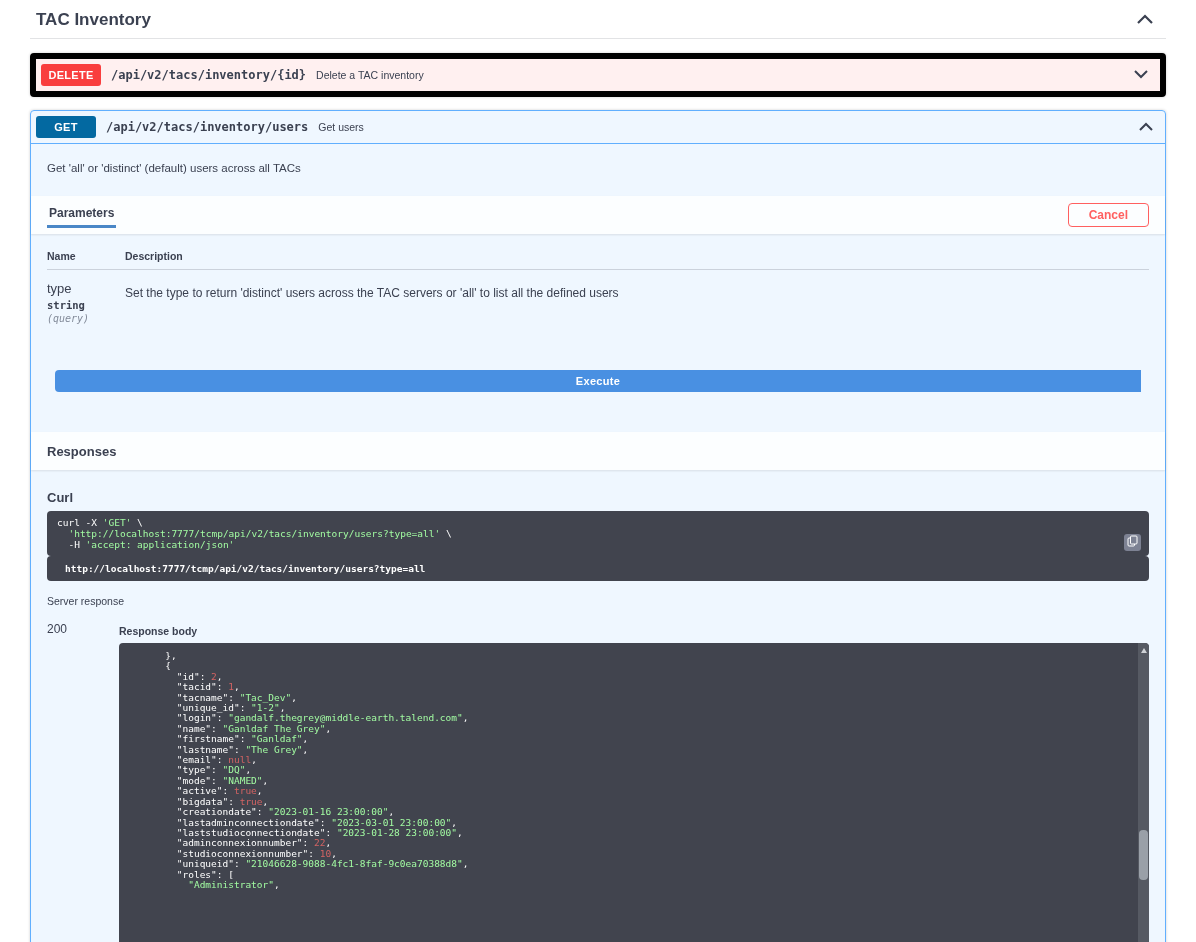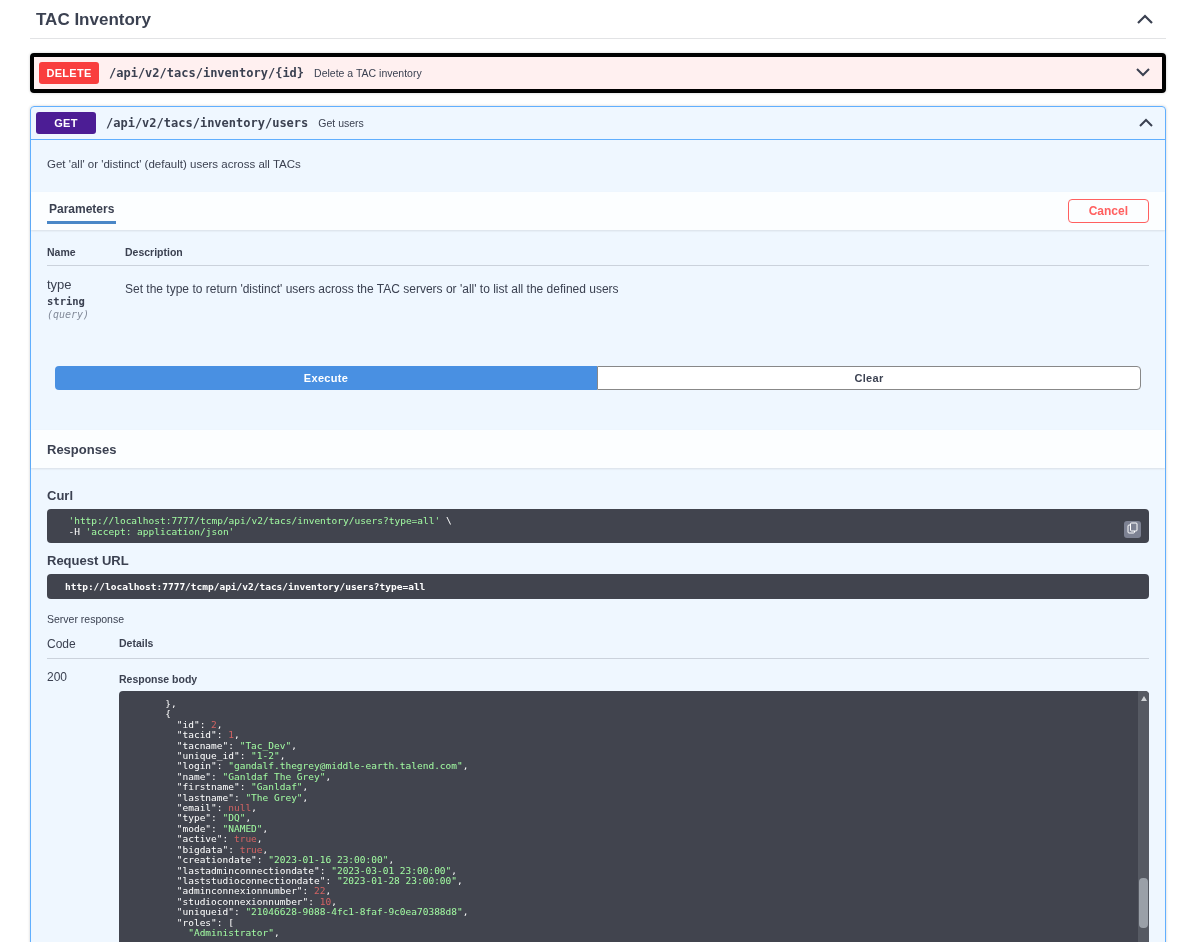--- a/index.html
+++ b/index.html
@@ -23,34 +23,34 @@
   }
   .section-title { font-size: 17px; font-weight: 700; margin: 0; }
   .chev-btn { background: none; border: none; padding: 2px 6px; cursor: pointer; display: flex; align-items: center; }
 
   
   .opblock {
     border-radius: 4px;
     margin-bottom: 13px;
     box-shadow: 0 0 3px rgba(0,0,0,.19);
   }
-  .opblock.delete { border: 4px solid #000000; background: rgba(249,62,62,.08); }
+  .opblock.delete { border: 6px solid #000000; background: rgba(249,62,62,.08); }
   .opblock.get    { border: 1px solid #61affe; background: rgba(97,175,254,.10); }
   .opblock-summary {
     display: flex; align-items: center; gap: 10px;
     padding: 5px; cursor: pointer;
   }
   .opblock.get .opblock-summary { border-bottom: 1px solid #61affe; }
   .method-badge {
     min-width: 60px; text-align: center;
     font-size: 11px; font-weight: 700; color: #fff;
     padding: 5px 0; border-radius: 3px; letter-spacing: .3px;
   }
   .method-badge.delete { background: #f93e3e; }
-  .method-badge.get    { background: #4c1d95; }
+  .method-badge.get    { background: #0369a1; }
   .opblock-path {
     font-family: "DejaVu Sans Mono", monospace;
     font-weight: 700; font-size: 12px; color: #3b4151;
   }
   .opblock-desc { font-size: 10.5px; color: #3b4151; }
   .summary-chev { margin-left: auto; }
 
   
   .op-description { padding: 18px 16px 22px 16px; font-size: 11.5px; margin: 0; }
 
@@ -236,58 +236,53 @@
             <div class="param-in">(query)</div>
           </div>
           <div>
             <div class="param-desc">Set the type to return 'distinct' users across the TAC servers or 'all' to list all the defined users</div>
           </div>
         </div>
       </div>
 
       <div class="execute-wrapper">
         <button class="btn-execute">Execute</button>
-        <button class="btn-clear">Clear</button>
       </div>
 
       <div class="opblock-section-header responses-header">
         <h4 class="responses-heading">Responses</h4>
       </div>
 
       <div class="responses-inner">
 
         <div class="block-label">Curl</div>
         <div class="code-block curl-block">
           <div>
+              <div class="code-line"><span class="tk-w">curl -X </span><span class="tk-s">'GET'</span><span class="tk-w"> \</span></div>
               <div class="code-line"><span class="tk-w">  </span><span class="tk-s">'http://localhost:7777/tcmp/api/v2/tacs/inventory/users?type=all'</span><span class="tk-w"> \</span></div>
               <div class="code-line"><span class="tk-w">  -H </span><span class="tk-s">'accept: application/json'</span></div>
             </div>
           <button class="copy-btn">
             <span>
               <svg width="11" height="12" viewBox="0 0 11 12">
                 <rect x="1" y="3" width="6.5" height="8" rx="1" fill="none" stroke="#ffffff" stroke-width="1"></rect>
                 <rect x="3.5" y="1" width="6.5" height="8" rx="1" fill="#7d8293" stroke="#ffffff" stroke-width="1"></rect>
               </svg>
             </span>
           </button>
         </div>
 
-        <div class="block-label">Request URL</div>
         <div class="code-block request-url-block">
           <div>
               <div class="code-line"><span class="tk-w">http://localhost:7777/tcmp/api/v2/tacs/inventory/users?type=all</span></div>
             </div>
         </div>
 
         <div class="server-response-label">Server response</div>
 
-        <div class="code-details-head">
-          <div class="code-col-h">Code</div>
-          <div class="details-col-h">Details</div>
-        </div>
 
         <div class="response-row">
           <div class="status-code">200</div>
           <div>
             <div class="response-body-label">Response body</div>
             <div class="response-body-block">
               <div>
                   <div class="code-line"><span class="tk-w">      },</span></div>
                   <div class="code-line"><span class="tk-w">      {</span></div>
                   <div class="code-line"><span class="tk-w">        "id": </span><span class="tk-n">2</span><span class="tk-w">,</span></div>

